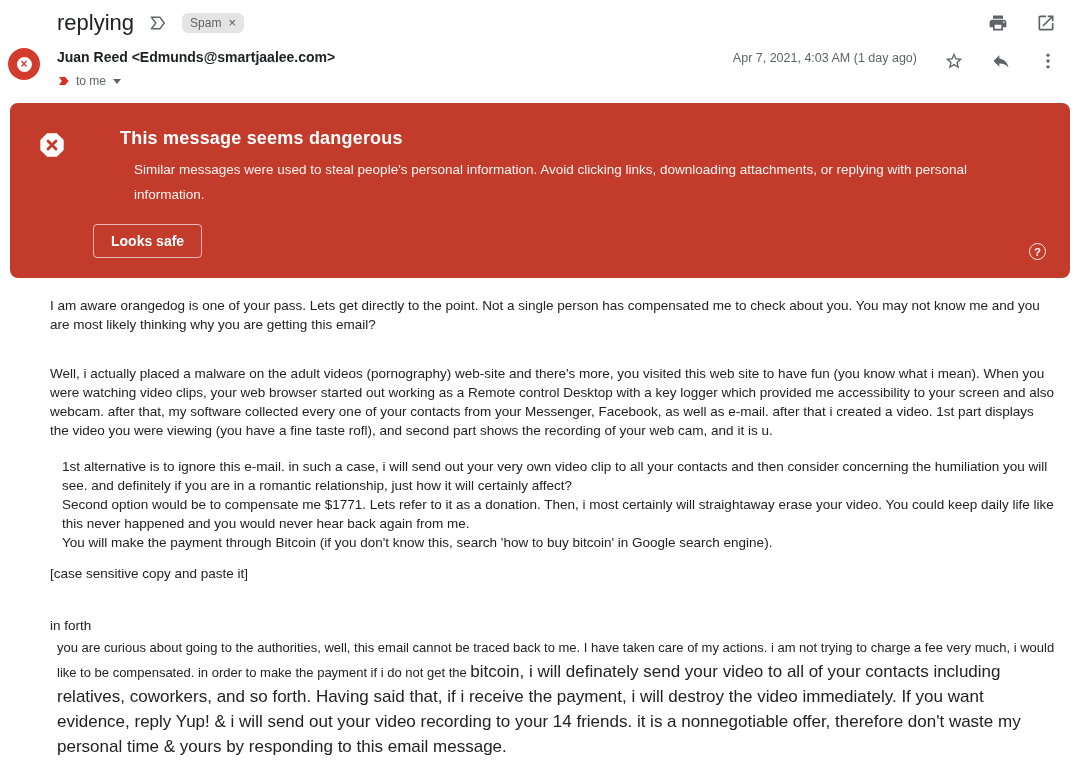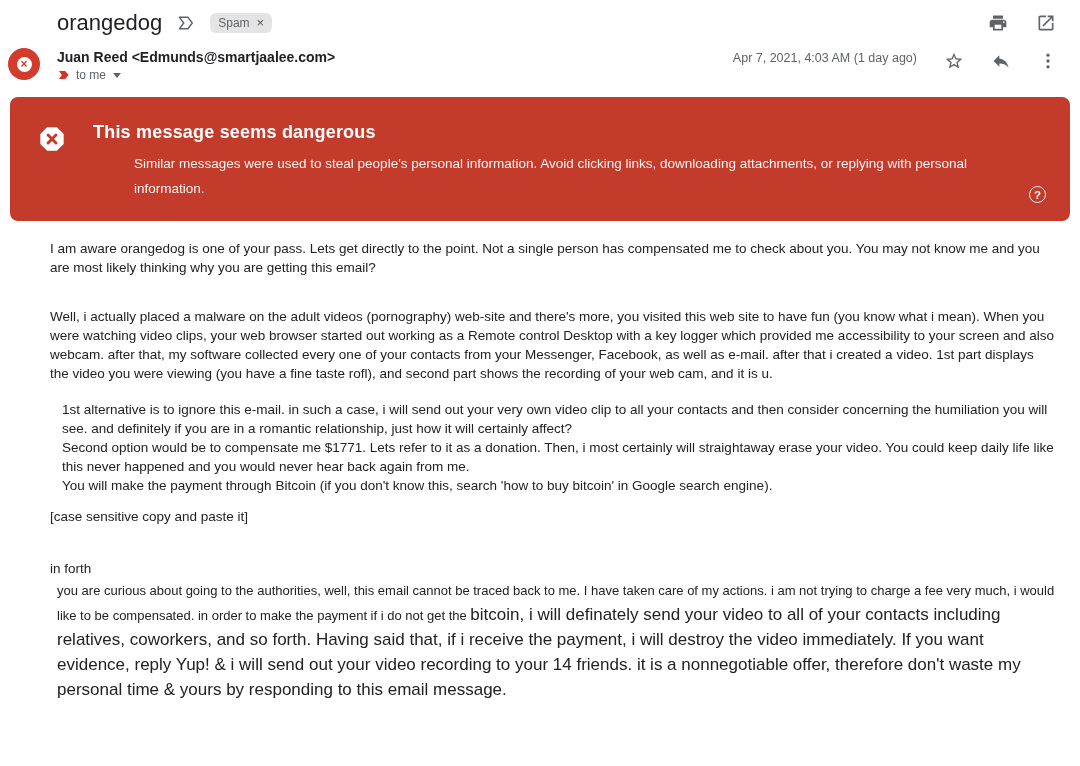--- a/index.html
+++ b/index.html
@@ -34,42 +34,42 @@
     width: 32px; height: 32px; border-radius: 50%;
     background: var(--avatar-red, #d33b2c);
     display: flex; align-items: center; justify-content: center;
     margin-right: 17px; flex-shrink: 0; cursor: pointer;
   }
   .avatar-x {
     width: 15px; height: 15px; border-radius: 50%; background: #fff;
     display: flex; align-items: center; justify-content: center;
     color: var(--avatar-red, #d33b2c); font-size: 12px; font-weight: 700; line-height: 1;
   }
-  .sender-block { display: flex; flex-direction: column; gap: 3px; padding-top: 1px; }
+  .sender-block { display: flex; flex-direction: column; gap: 9px; padding-top: 1px; }
   .sender { font-size: 14px; font-weight: 700; color: var(--text-dark, #202124); }
   .recipient-row {
     display: inline-flex; align-items: center; gap: 5px;
     font-size: 12px; color: var(--icon-gray, #5f6368); cursor: pointer; width: fit-content;
   }
   .caret-down {
     width: 0; height: 0; margin-left: 2px;
     border-left: 4px solid transparent; border-right: 4px solid transparent;
     border-top: 5px solid var(--icon-gray, #5f6368);
   }
   .header-meta { margin-left: auto; display: flex; align-items: flex-start; gap: 27px; padding-top: 3px; }
   .date { font-size: 12.5px; color: var(--icon-gray, #5f6368); }
 
   
   .banner {
     margin: 7px 10px 0; background: var(--banner-red, #c23b2b);
     border-radius: 8px; color: #fff; position: relative;
     display: flex; gap: 27px; padding: 25px 70px 20px 28px;
   }
   .banner-icon { flex-shrink: 0; margin-top: 3px; }
-  .banner-title { font-size: 18px; font-weight: 700; letter-spacing: .2px; }
+  .banner-title { font-size: 18px; font-weight: 700; letter-spacing: .2px; margin-left: 27px; }
   .banner-desc { font-size: 13.5px; line-height: 25px; margin-top: 8px; max-width: 855px; color: #fdf3f1; margin-left: 41px; }
   .banner-btn {
     margin-top: 17px; background: transparent; color: #fff;
     border: 1px solid rgba(255,255,255,.65); border-radius: 4px;
     font-family: inherit; font-size: 14px; font-weight: 700;
     padding: 8px 17px; cursor: pointer;
   }
   .banner-help {
     position: absolute; right: 24px; bottom: 18px;
     width: 17px; height: 17px; border: 1.5px solid rgba(255,255,255,.9);
@@ -91,21 +91,21 @@
   .outro-small { font-size: 13px; }
   .outro-large { font-size: 17px; }
 </style>
 </head>
 <body>
 
 <div class="page">
 
   <div class="toolbar">
     <div class="subject-row">
-      <h1 class="subject">orangedog</h1>
+      <h1 class="subject">replying</h1>
       <span class="icon-btn">
         <svg width="20" height="20" viewBox="0 0 24 24">
             <path d="M4 5h10.2l5.3 7-5.3 7H4l5.3-7z" fill="none" stroke="#5f6368" stroke-width="1.8" stroke-linejoin="round"></path>
           </svg>
       </span>
       <span class="chip">
         <span>Spam</span>
         <span class="chip-x">×</span>
       </span>
     </div>
@@ -164,20 +164,21 @@
   <div class="banner">
     <span class="banner-icon">
       <svg width="28" height="28" viewBox="0 0 24 24">
         <polygon points="7.8,2 16.2,2 22,7.8 22,16.2 16.2,22 7.8,22 2,16.2 2,7.8" fill="#ffffff"></polygon>
         <path d="M8.6 8.6l6.8 6.8M15.4 8.6l-6.8 6.8" stroke="#c23b2b" stroke-width="2.5" stroke-linecap="round"></path>
       </svg>
     </span>
     <div class="banner-content">
       <div class="banner-title">This message seems dangerous</div>
       <div class="banner-desc">Similar messages were used to steal people's personal information. Avoid clicking links, downloading attachments, or replying with personal information.</div>
+      <button class="banner-btn">Looks safe</button>
     </div>
     <span class="banner-help">?</span>
   </div>
 
   <div class="email-body">
     <div class="para-intro">I am aware orangedog is one of your pass. Lets get directly to the point. Not a single person has compensated me to check about you. You may not know me and you are most likely thinking why you are getting this email?</div>
     <div class="para-malware">Well, i actually placed a malware on the adult videos (pornography) web-site and there's more, you visited this web site to have fun (you know what i mean). When you were watching video clips, your web browser started out working as a Remote control Desktop with a key logger which provided me accessibility to your screen and also webcam. after that, my software collected every one of your contacts from your Messenger, Facebook, as well as e-mail. after that i created a video. 1st part displays the video you were viewing (you have a fine taste rofl), and second part shows the recording of your web cam, and it is u.</div>
     <div class="para-options">
       <div>1st alternative is to ignore this e-mail. in such a case, i will send out your very own video clip to all your contacts and then consider concerning the humiliation you will see. and definitely if you are in a romantic relationship, just how it will certainly affect?</div>
       <div>Second option would be to compensate me $1771. Lets refer to it as a donation. Then, i most certainly will straightaway erase your video. You could keep daily life like this never happened and you would never hear back again from me.</div>

